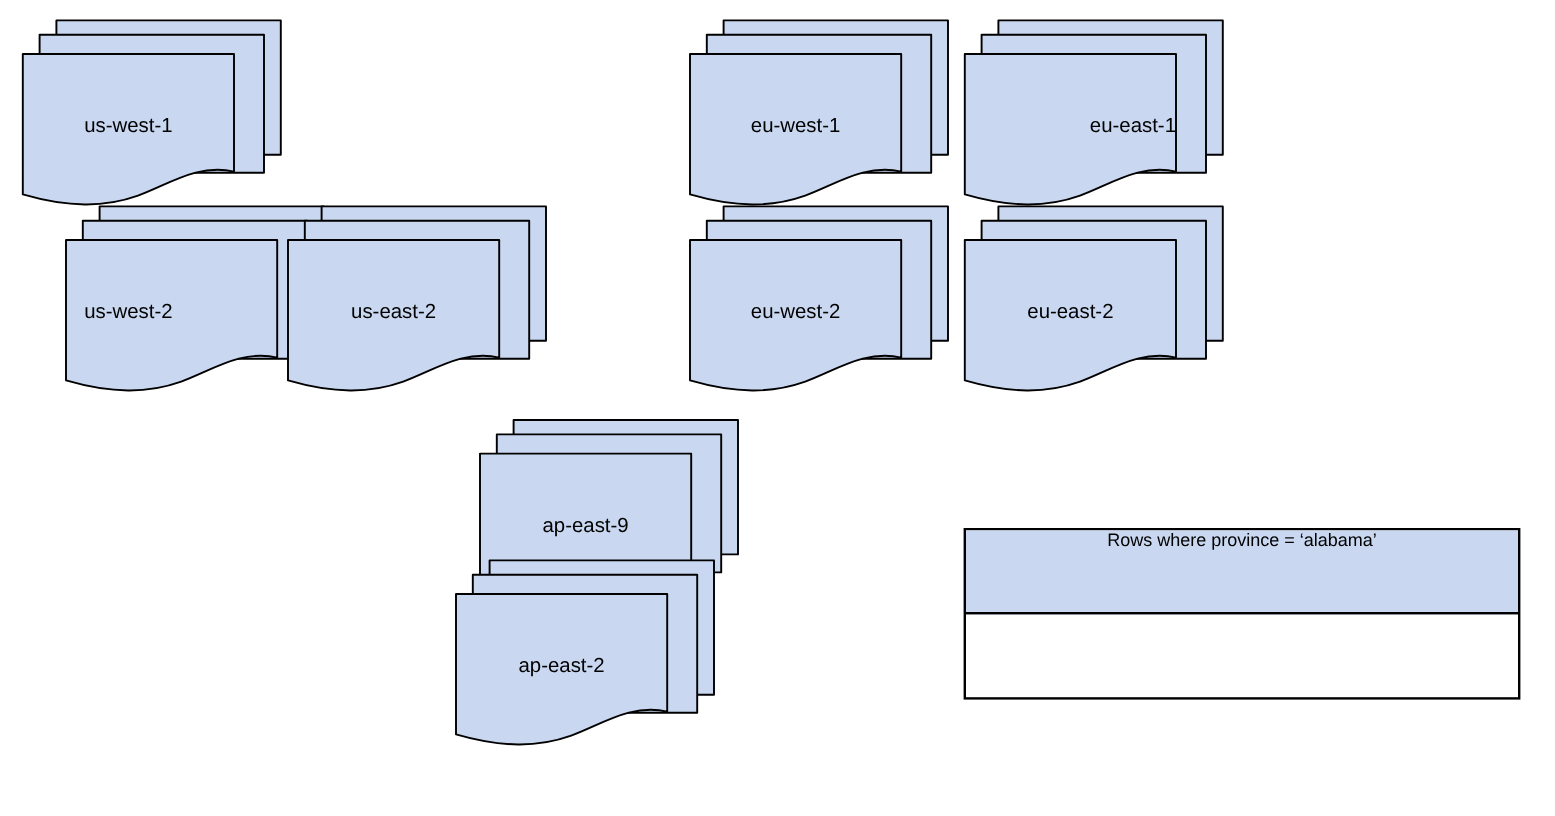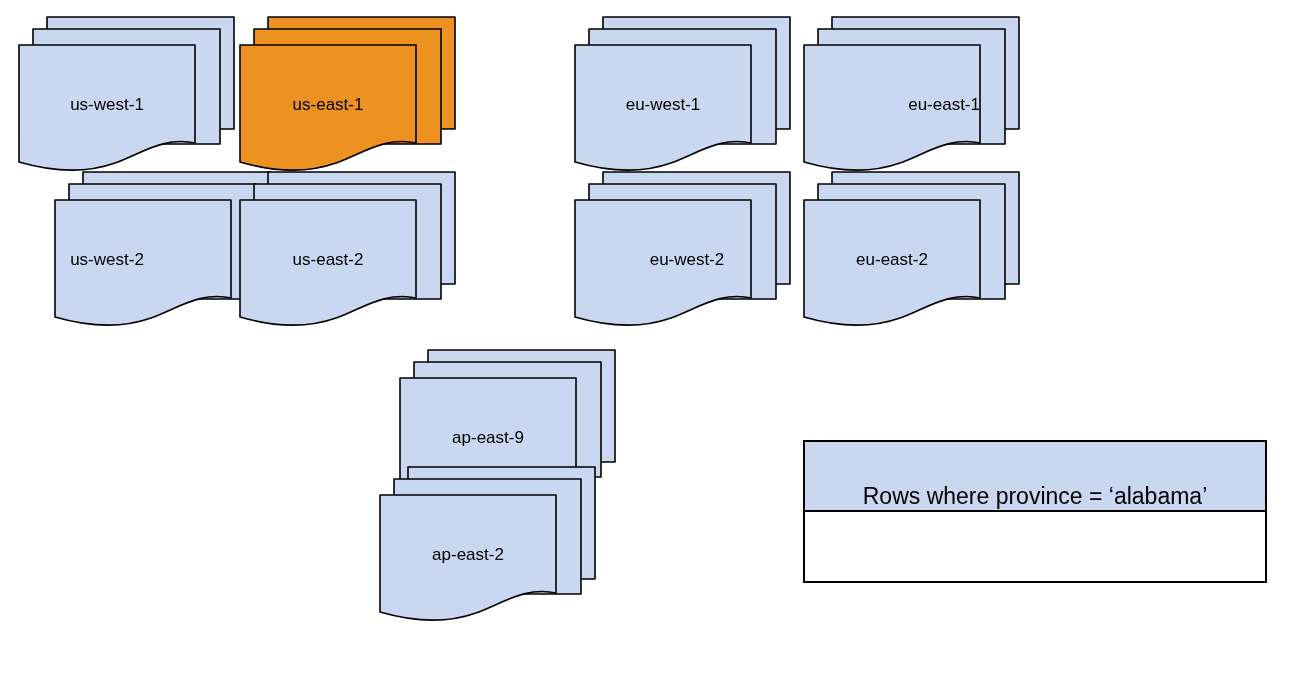--- a/index.html
+++ b/index.html
@@ -51,23 +51,23 @@
     top: 440px;
     width: 464px;
     height: 143px;
     border: 2px solid #000000;
     box-sizing: border-box;
   }
   .legend-row {
     height: 50%;
     box-sizing: border-box;
     display: flex;
-    align-items: flex-end;
+    align-items: flex-start;
     justify-content: center;
-    font-size: 23px;
+    font-size: 15px;
     color: #000000;
   }
   .legend-row.blue {
     background: #c9d8f0;
     border-bottom: 2px solid #000000;
   }
   .legend-row.orange {
     background: #ed9121;
   }
 </style>
@@ -75,28 +75,20 @@
 <body>
 
 <div id="canvas">
     <div class="stack" title="us-west-1" style="left: 19px; top: 17px;">
     <svg viewBox="0 0 215 162" xmlns="http://www.w3.org/2000/svg">
       <path class="doc-shape doc-back" d="M28 0 L215 0 L215 112 L28 112 Z" fill="#c9d8f0" stroke="#000000"></path>
       <path class="doc-shape doc-mid" d="M14 12 L201 12 L201 127 L14 127 Z" fill="#c9d8f0" stroke="#000000"></path>
       <path class="doc-shape doc-front" d="M0 28 L176 28 L176 126 C146 119 121 137 96 146 C68 156 38 156 0 145 Z" fill="#c9d8f0" stroke="#000000"></path>
     </svg>
     <div class="stack-label" style="top: 79px;">us-west-1</div>
-  </div>
-    <div class="stack" title="us-east-1" style="left: 240px; top: 17px;">
-    <svg viewBox="0 0 215 162" xmlns="http://www.w3.org/2000/svg">
-      <path class="doc-shape doc-back" d="M28 0 L215 0 L215 112 L28 112 Z" fill="#ed9121" stroke="#000000"></path>
-      <path class="doc-shape doc-mid" d="M14 12 L201 12 L201 127 L14 127 Z" fill="#ed9121" stroke="#000000"></path>
-      <path class="doc-shape doc-front" d="M0 28 L176 28 L176 126 C146 119 121 137 96 146 C68 156 38 156 0 145 Z" fill="#ed9121" stroke="#000000"></path>
-    </svg>
-    <div class="stack-label" style="top: 79px;">us-east-1</div>
   </div>
     <div class="stack" title="eu-west-1" style="left: 575px; top: 17px;">
     <svg viewBox="0 0 215 162" xmlns="http://www.w3.org/2000/svg">
       <path class="doc-shape doc-back" d="M28 0 L215 0 L215 112 L28 112 Z" fill="#c9d8f0" stroke="#000000"></path>
       <path class="doc-shape doc-mid" d="M14 12 L201 12 L201 127 L14 127 Z" fill="#c9d8f0" stroke="#000000"></path>
       <path class="doc-shape doc-front" d="M0 28 L176 28 L176 126 C146 119 121 137 96 146 C68 156 38 156 0 145 Z" fill="#c9d8f0" stroke="#000000"></path>
     </svg>
     <div class="stack-label" style="top: 79px;">eu-west-1</div>
   </div>
     <div class="stack" title="eu-east-1" style="left: 804px; top: 17px;">
@@ -122,21 +114,21 @@
       <path class="doc-shape doc-front" d="M0 28 L176 28 L176 126 C146 119 121 137 96 146 C68 156 38 156 0 145 Z" fill="#c9d8f0" stroke="#000000"></path>
     </svg>
     <div class="stack-label" style="top: 79px;">us-east-2</div>
   </div>
     <div class="stack" title="eu-west-2" style="left: 575px; top: 172px;">
     <svg viewBox="0 0 215 162" xmlns="http://www.w3.org/2000/svg">
       <path class="doc-shape doc-back" d="M28 0 L215 0 L215 112 L28 112 Z" fill="#c9d8f0" stroke="#000000"></path>
       <path class="doc-shape doc-mid" d="M14 12 L201 12 L201 127 L14 127 Z" fill="#c9d8f0" stroke="#000000"></path>
       <path class="doc-shape doc-front" d="M0 28 L176 28 L176 126 C146 119 121 137 96 146 C68 156 38 156 0 145 Z" fill="#c9d8f0" stroke="#000000"></path>
     </svg>
-    <div class="stack-label" style="top: 79px; padding-left: 24px;">eu-west-2</div>
+    <div class="stack-label" style="top: 79px;">eu-west-2</div>
   </div>
     <div class="stack" title="eu-east-2" style="left: 804px; top: 172px;">
     <svg viewBox="0 0 215 162" xmlns="http://www.w3.org/2000/svg">
       <path class="doc-shape doc-back" d="M28 0 L215 0 L215 112 L28 112 Z" fill="#c9d8f0" stroke="#000000"></path>
       <path class="doc-shape doc-mid" d="M14 12 L201 12 L201 127 L14 127 Z" fill="#c9d8f0" stroke="#000000"></path>
       <path class="doc-shape doc-front" d="M0 28 L176 28 L176 126 C146 119 121 137 96 146 C68 156 38 156 0 145 Z" fill="#c9d8f0" stroke="#000000"></path>
     </svg>
     <div class="stack-label" style="top: 79px;">eu-east-2</div>
   </div>
     <div class="stack" title="ap-east-1" style="left: 400px; top: 350px;">

